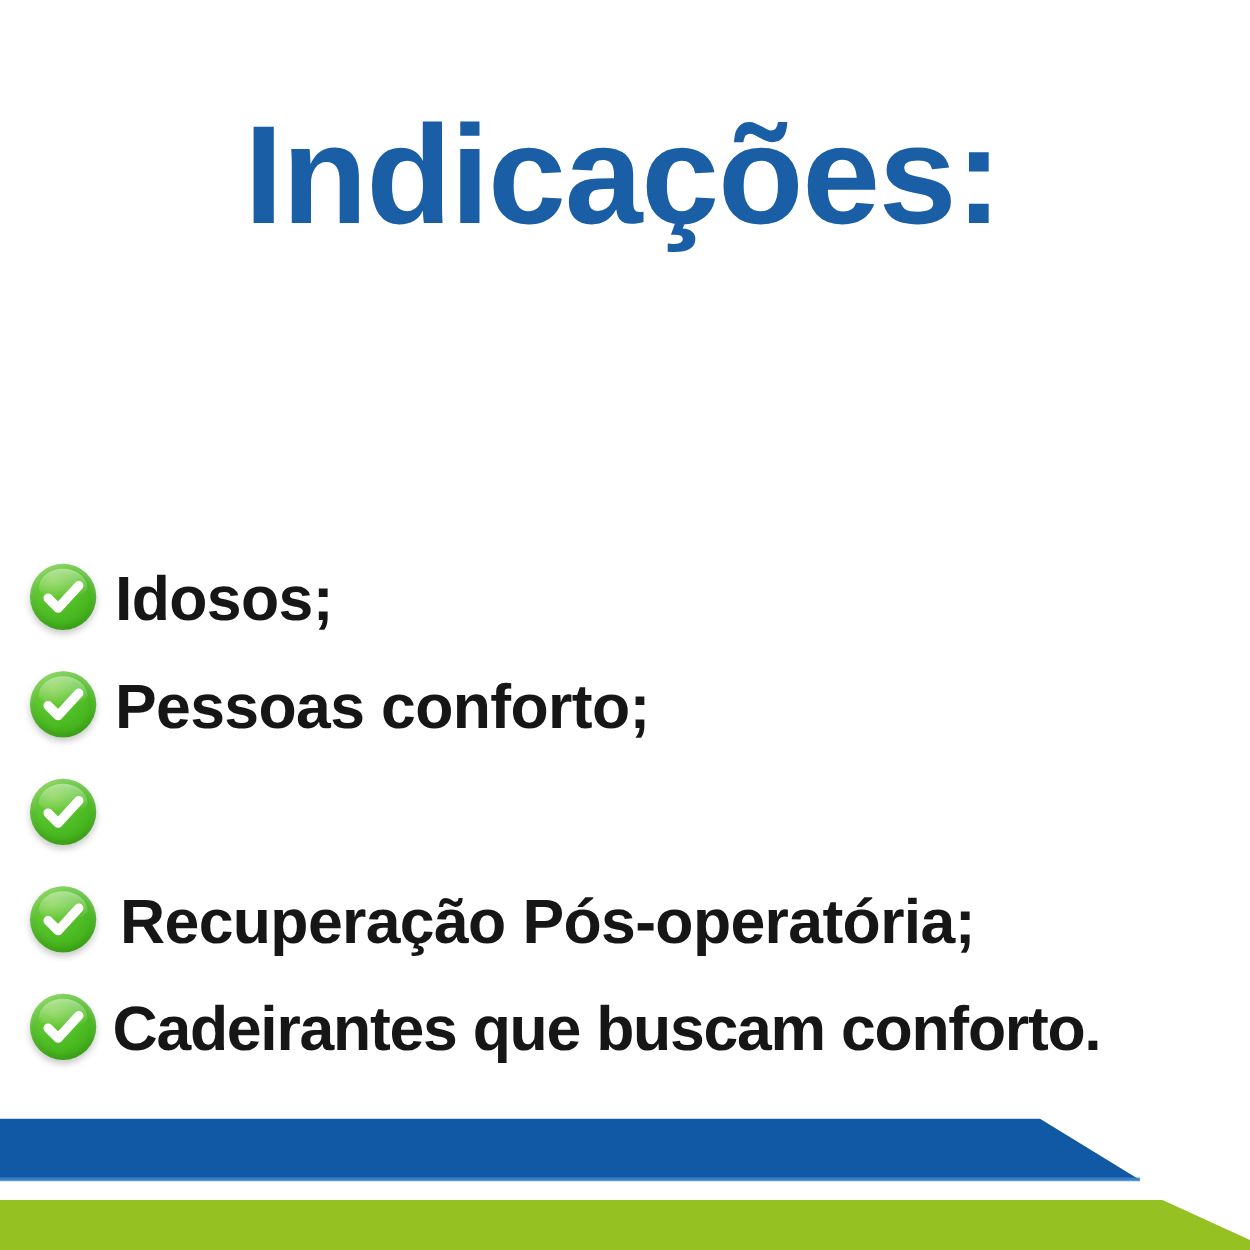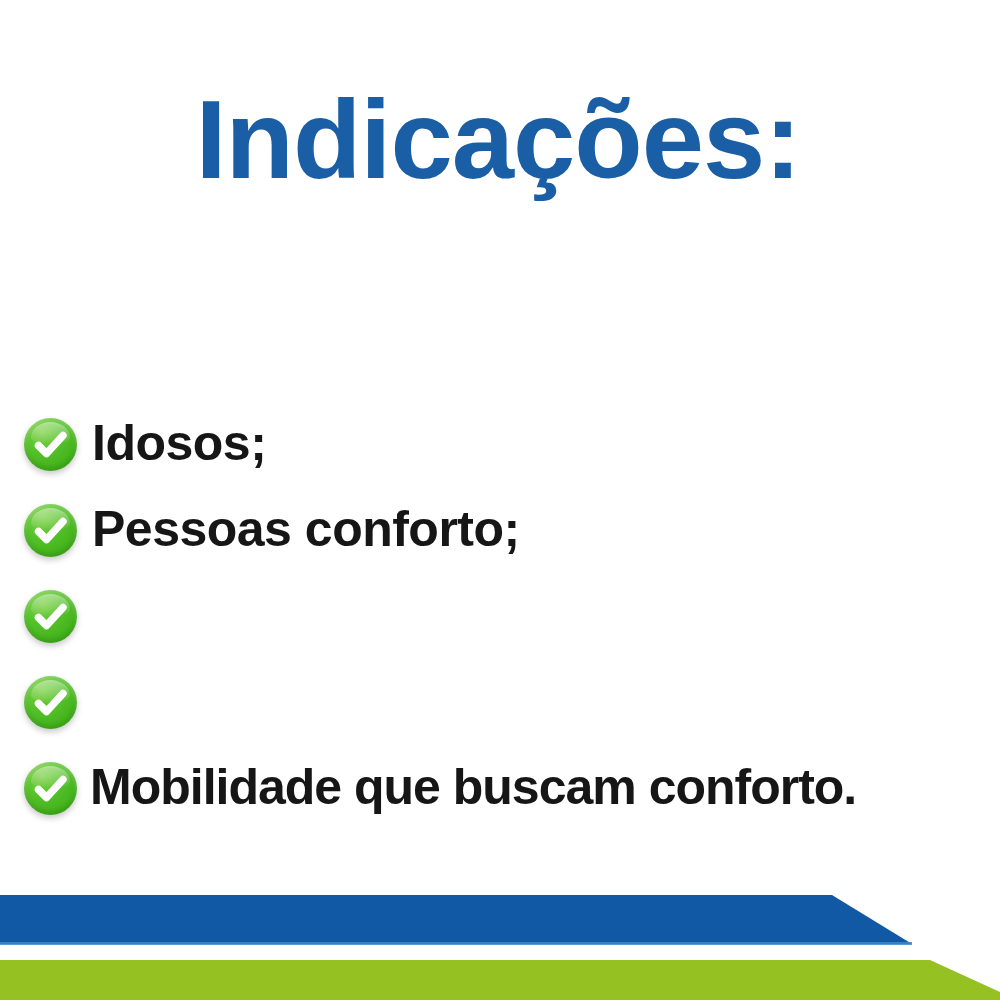--- a/index.html
+++ b/index.html
@@ -45,21 +45,21 @@
     top: 418px;
     width: 1000px;
     margin: 0;
     padding: 0;
     list-style: none;
   }
   .bullet-item {
     position: relative;
     height: 86px;
     display: flex;
-    align-items: flex-start;
+    align-items: flex-end;
     padding-left: 24px;
     white-space: nowrap;
   }
   .check-icon {
     flex: 0 0 auto;
     position: relative;
     width: 53px;
     height: 53px;
     margin-right: 15px;
   }
@@ -161,31 +161,32 @@
     </li>
 
     <li class="bullet-item i3">
       <span class="check-icon">
         <span class="disc"></span>
         <span class="gloss"></span>
         <svg viewBox="0 0 53 53" aria-hidden="true">
           <path d="M14.5 27.5 L22.5 35.5 L39 17.5" fill="none" stroke="#ffffff" stroke-width="7.5" stroke-linecap="round" stroke-linejoin="round"></path>
         </svg>
       </span>
+      <span class="bullet-label" style="color: rgb(22, 22, 22);">Recuperação Pós-operatória;</span>
     </li>
 
     <li class="bullet-item i4">
       <span class="check-icon">
         <span class="disc"></span>
         <span class="gloss"></span>
         <svg viewBox="0 0 53 53" aria-hidden="true">
           <path d="M14.5 27.5 L22.5 35.5 L39 17.5" fill="none" stroke="#ffffff" stroke-width="7.5" stroke-linecap="round" stroke-linejoin="round"></path>
         </svg>
       </span>
-      <span class="bullet-label" style="color: rgb(22, 22, 22);">Mobilidade que buscam conforto.</span>
+      <span class="bullet-label" style="color: rgb(22, 22, 22);">Cadeirantes que buscam conforto.</span>
     </li>
 
   </ul>
 
   <div class="footer-bars">
     <svg viewBox="0 0 1000 120" aria-hidden="true">
       <polygon id="blue-bar" points="0,15 832,15 912,64 0,64" fill="#1159a4"></polygon>
       <polygon id="blue-bar-edge" points="0,62 912,62 912,65 0,65" fill="#3d87c9" opacity="0.85"></polygon>
       <polygon id="green-bar" points="0,80 930,80 1000,112 1000,120 0,120" fill="#96c123"></polygon>
     </svg>

